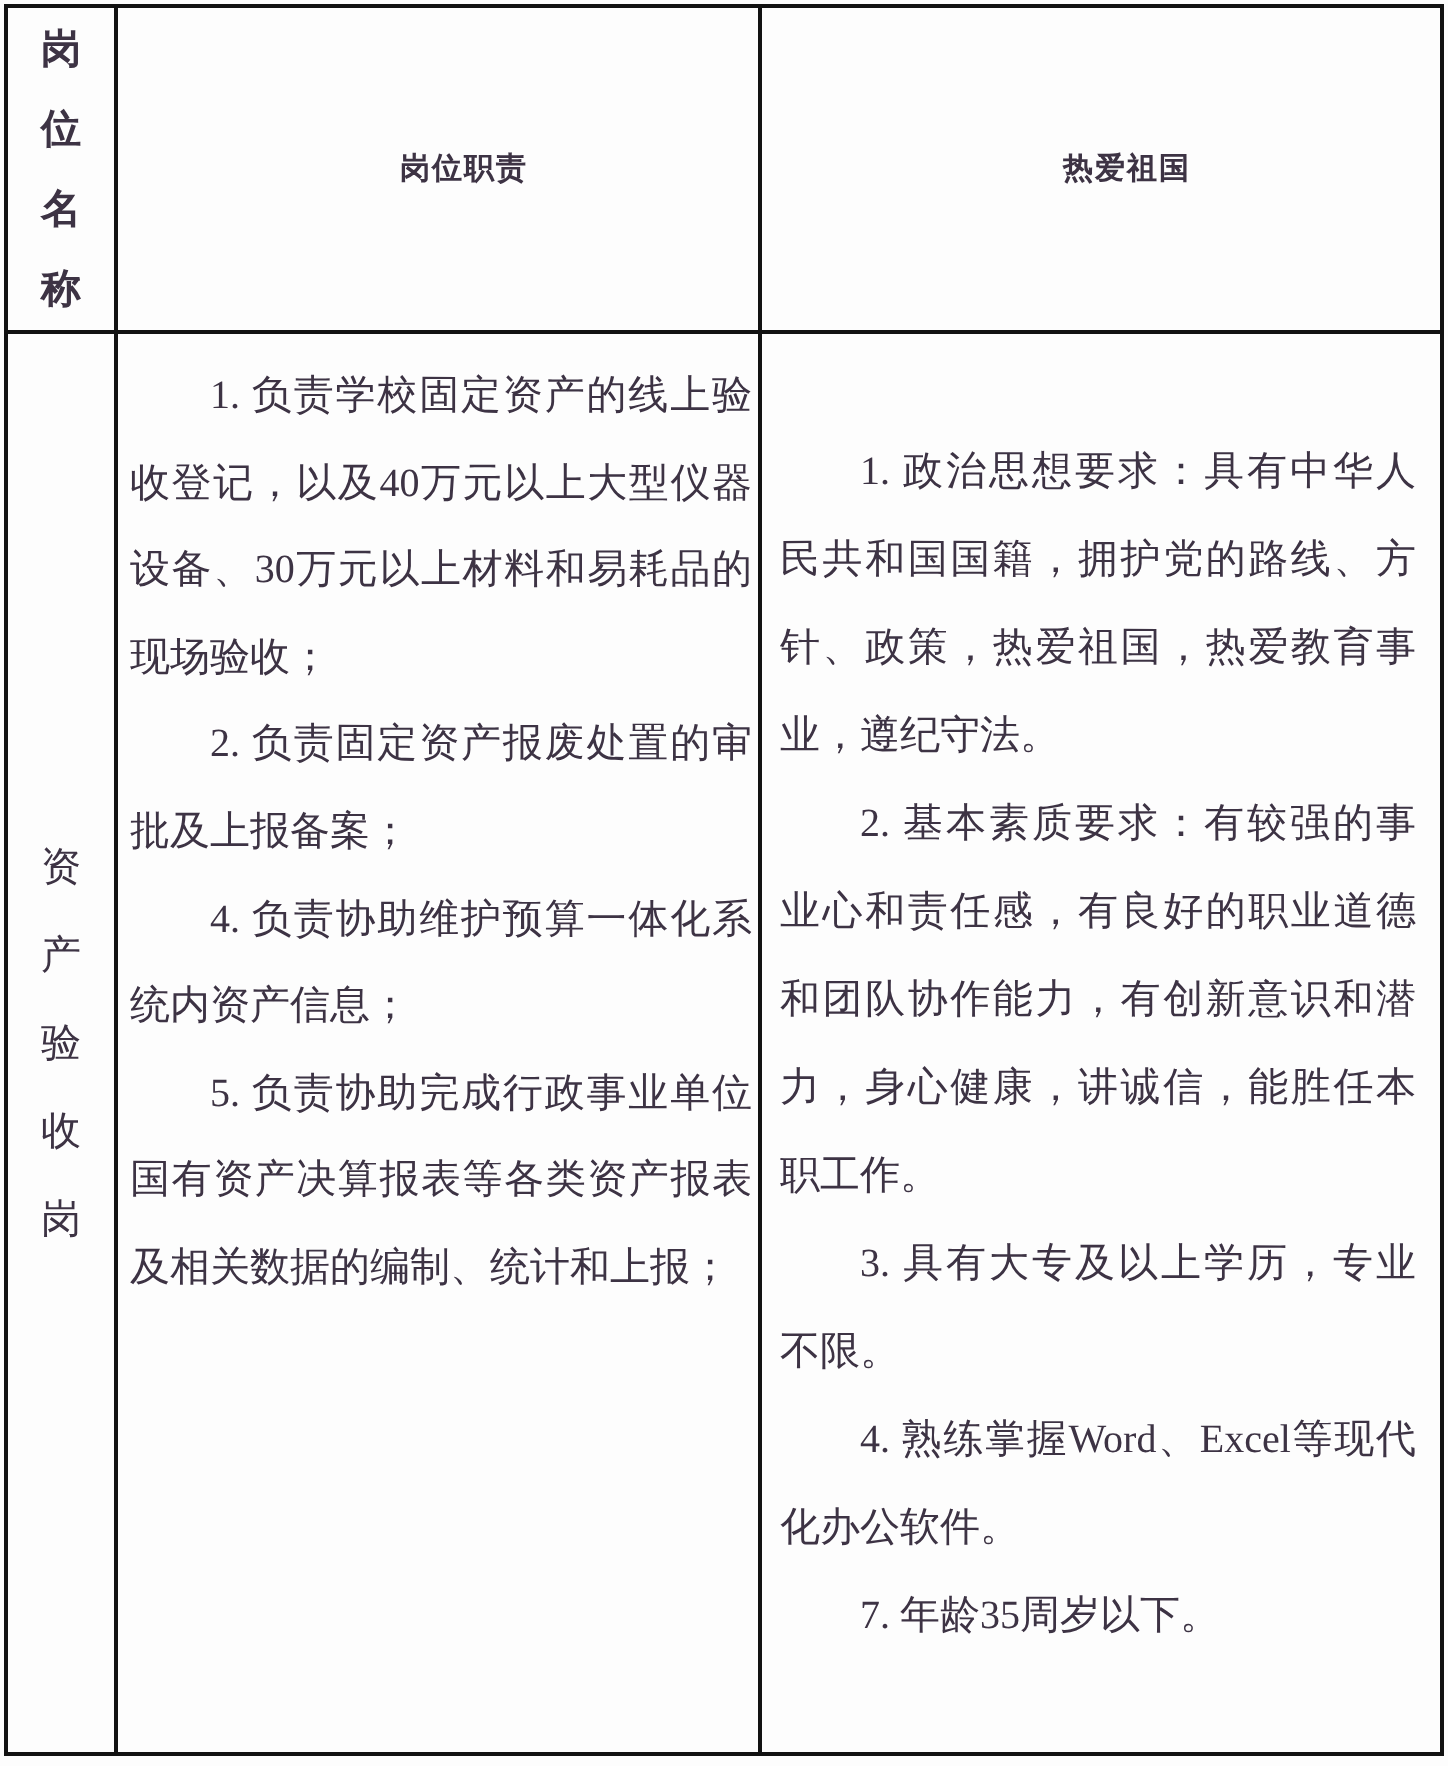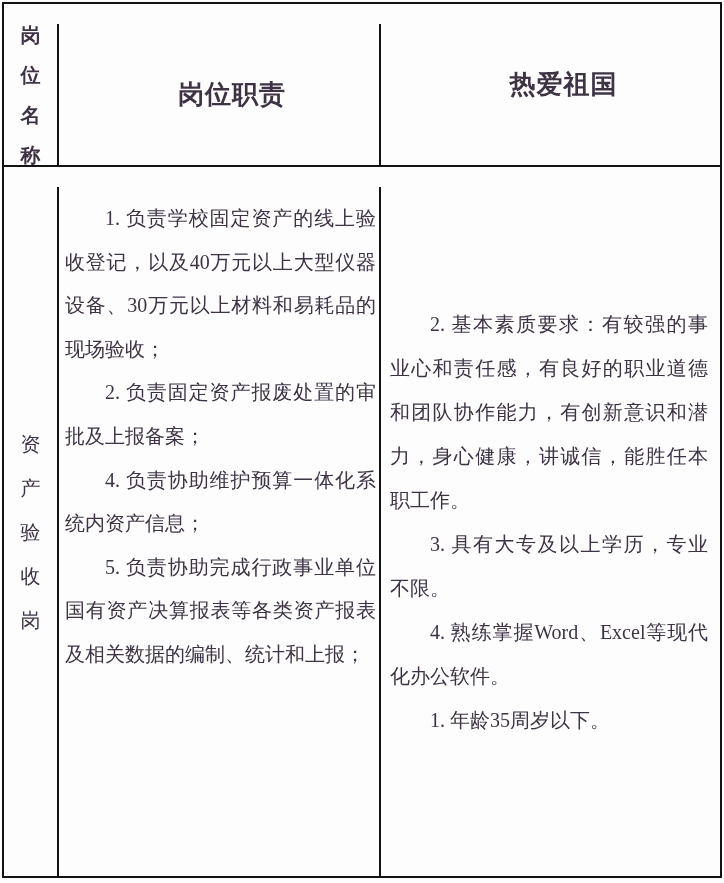--- a/index.html
+++ b/index.html
@@ -25,21 +25,21 @@
     display: grid;
     grid-template-columns: 55px 322px 1fr;
     grid-template-rows: 163px 1fr;
     box-sizing: content-box;
     background: #fdfdfd;
   }
   .cell {
     box-sizing: border-box;
     overflow: hidden;
   }
-  .b-r { border-right: 2px solid #121212; margin-top: 20px; }
+  .b-r { border-right: 2px solid #121212; }
   .b-b { border-bottom: 2px solid #121212; }
 
   
   .v-cell {
     display: flex;
     align-items: center;
     justify-content: center;
   }
   .v-text {
     width: 24px;
@@ -56,21 +56,21 @@
     font-weight: normal;
     line-height: 44px;
     font-family: Liberation Serif, serif;
   }
 
   
   .h-label {
     display: flex;
     align-items: center;
     justify-content: center;
-    font-size: 26px;
+    font-size: 15px;
     font-weight: bold;
     letter-spacing: 1px;
     padding-left: 26px;
   }
 
   
   .duties {
     padding: 10px 3px 0 6px;
   }
   .duties p {
@@ -117,20 +117,21 @@
     </div>
 
     <div class="cell b-r duties">
       <p>1. 负责学校固定资产的线上验收登记，以及40万元以上大型仪器设备、30万元以上材料和易耗品的现场验收；</p>
       <p>2. 负责固定资产报废处置的审批及上报备案；</p>
       <p>4. 负责协助维护预算一体化系统内资产信息；</p>
       <p>5. 负责协助完成行政事业单位国有资产决算报表等各类资产报表及相关数据的编制、统计和上报；</p>
     </div>
 
     <div class="cell reqs">
+      <p>1. 政治思想要求：具有中华人民共和国国籍，拥护党的路线、方针、政策，热爱祖国，热爱教育事业，遵纪守法。</p>
       <p>2. 基本素质要求：有较强的事业心和责任感，有良好的职业道德和团队协作能力，有创新意识和潜力，身心健康，讲诚信，能胜任本职工作。</p>
       <p>3. 具有大专及以上学历，专业不限。</p>
       <p>4. 熟练掌握Word、Excel等现代化办公软件。</p>
-      <p>1. 年龄35周岁以下。</p>
+      <p>7. 年龄35周岁以下。</p>
     </div>
 
   </div>
 </div>
 
 </body></html>

